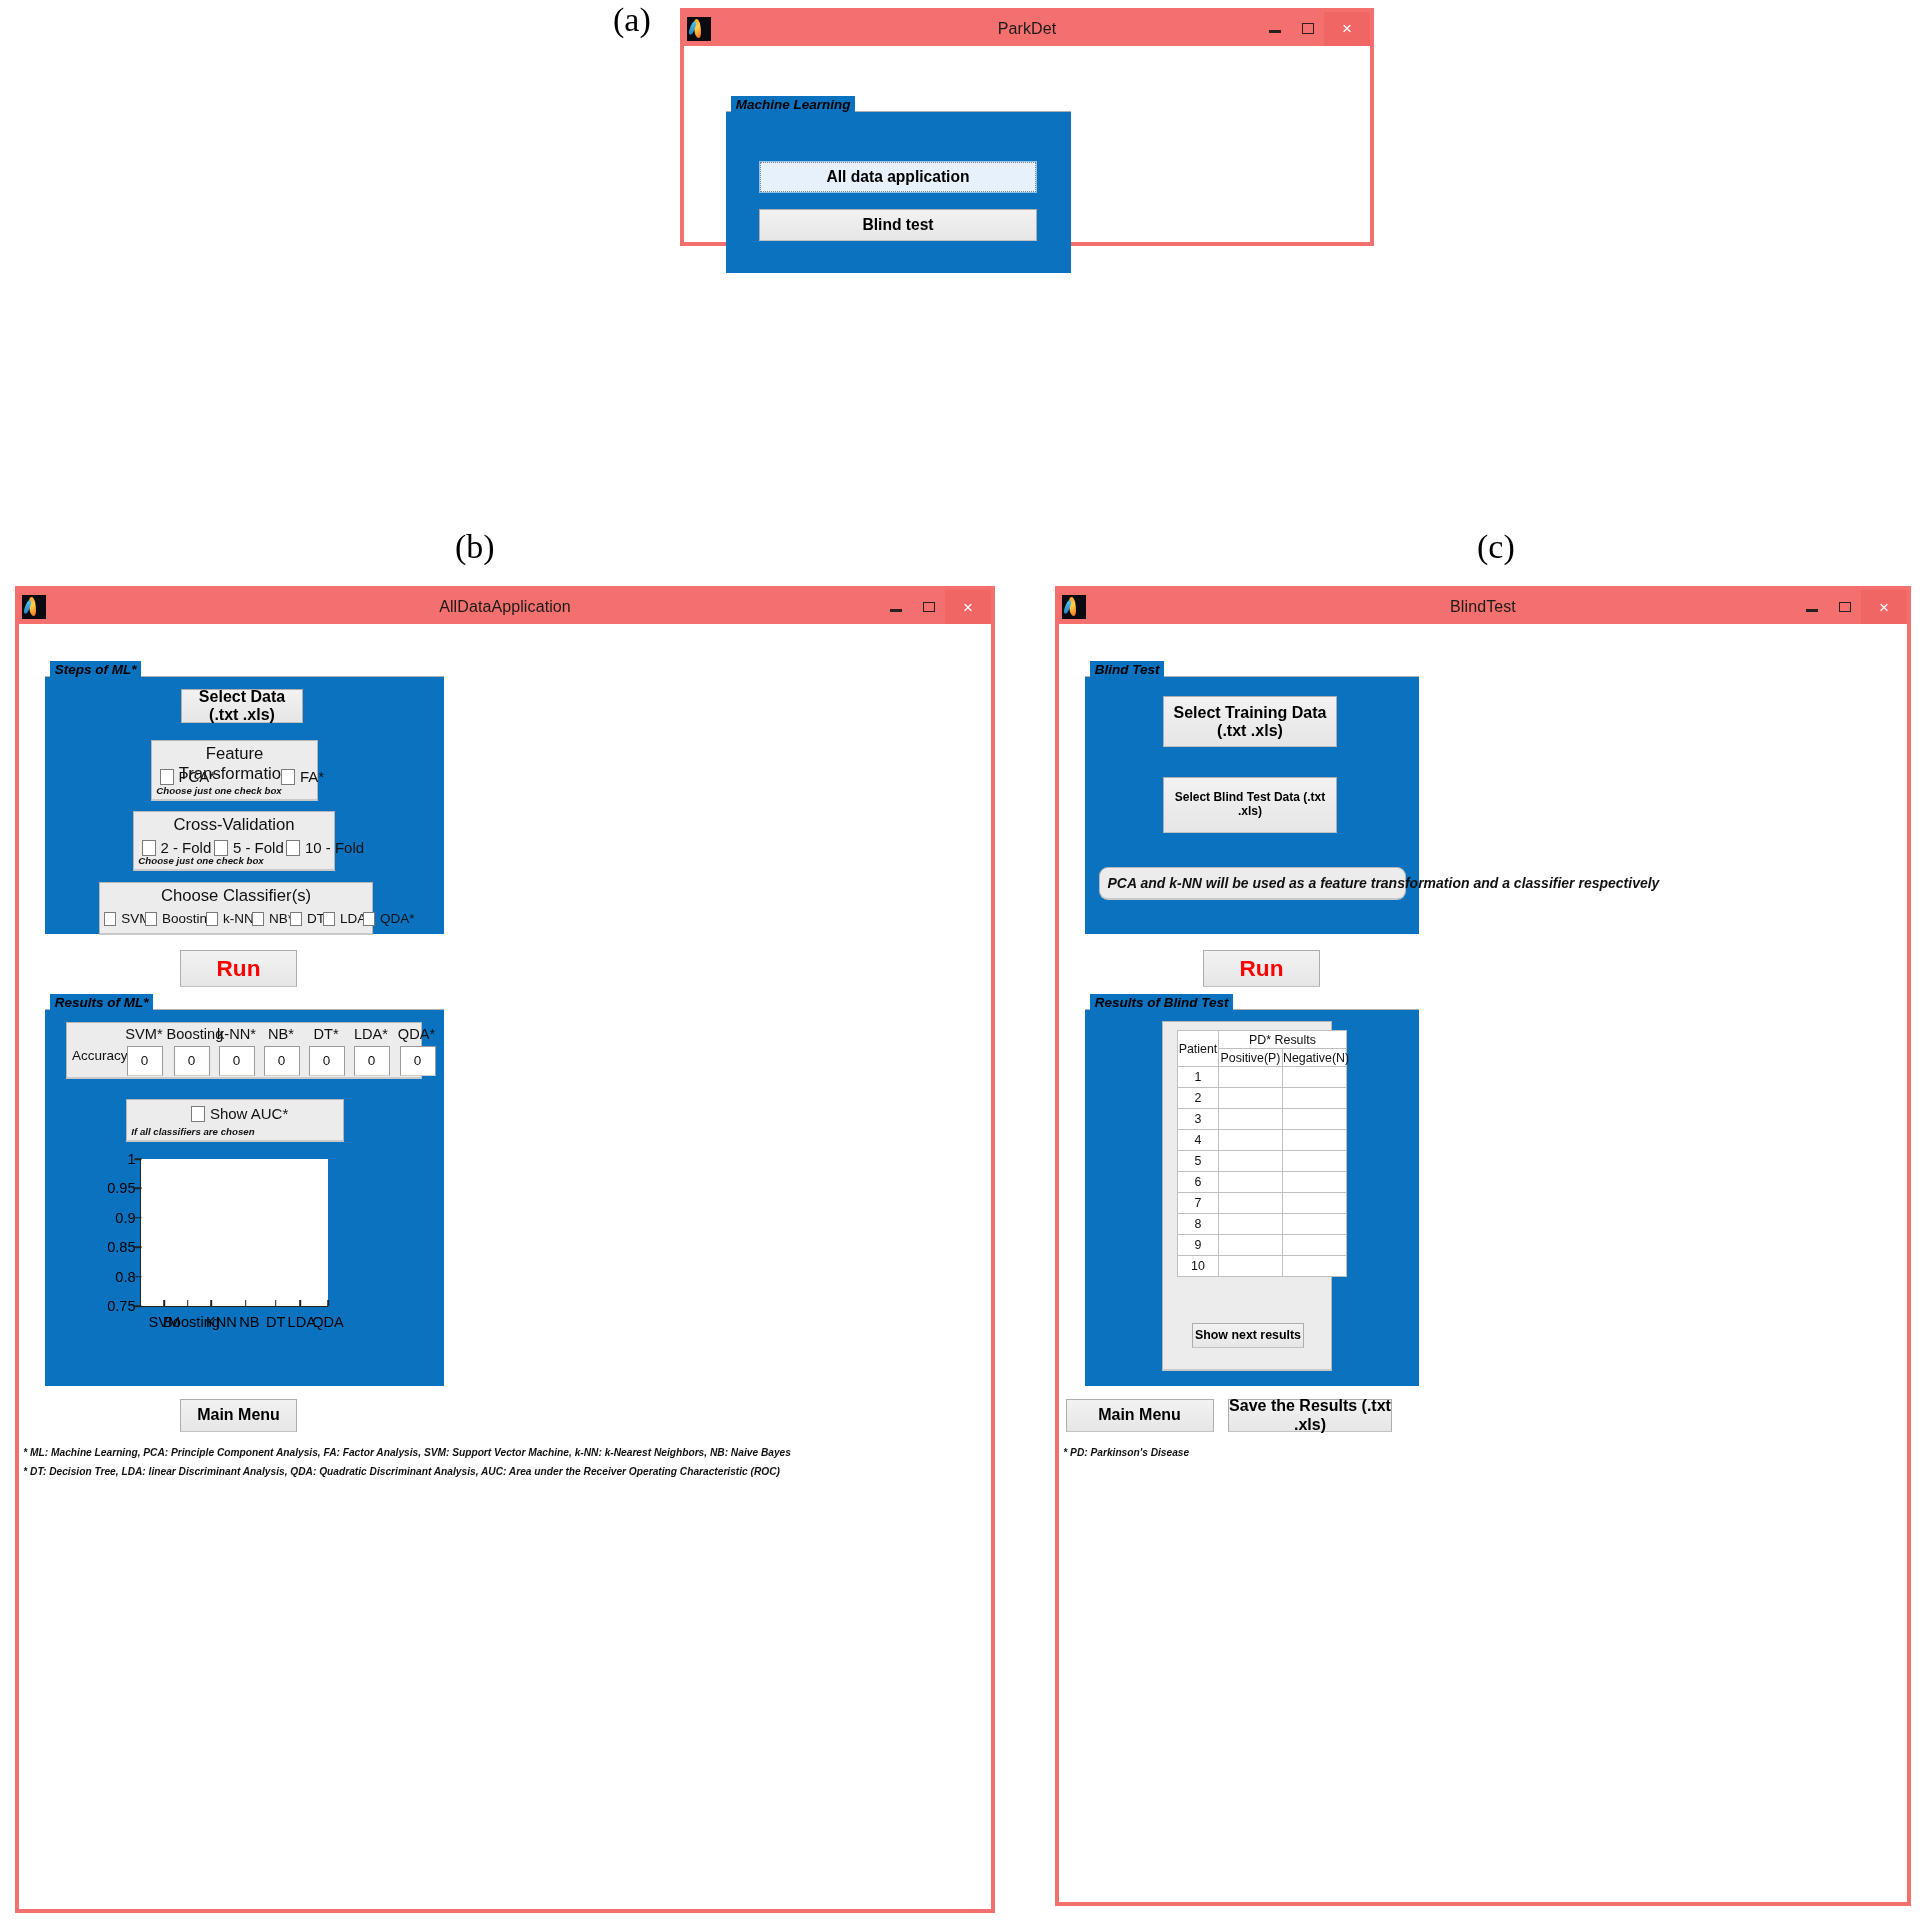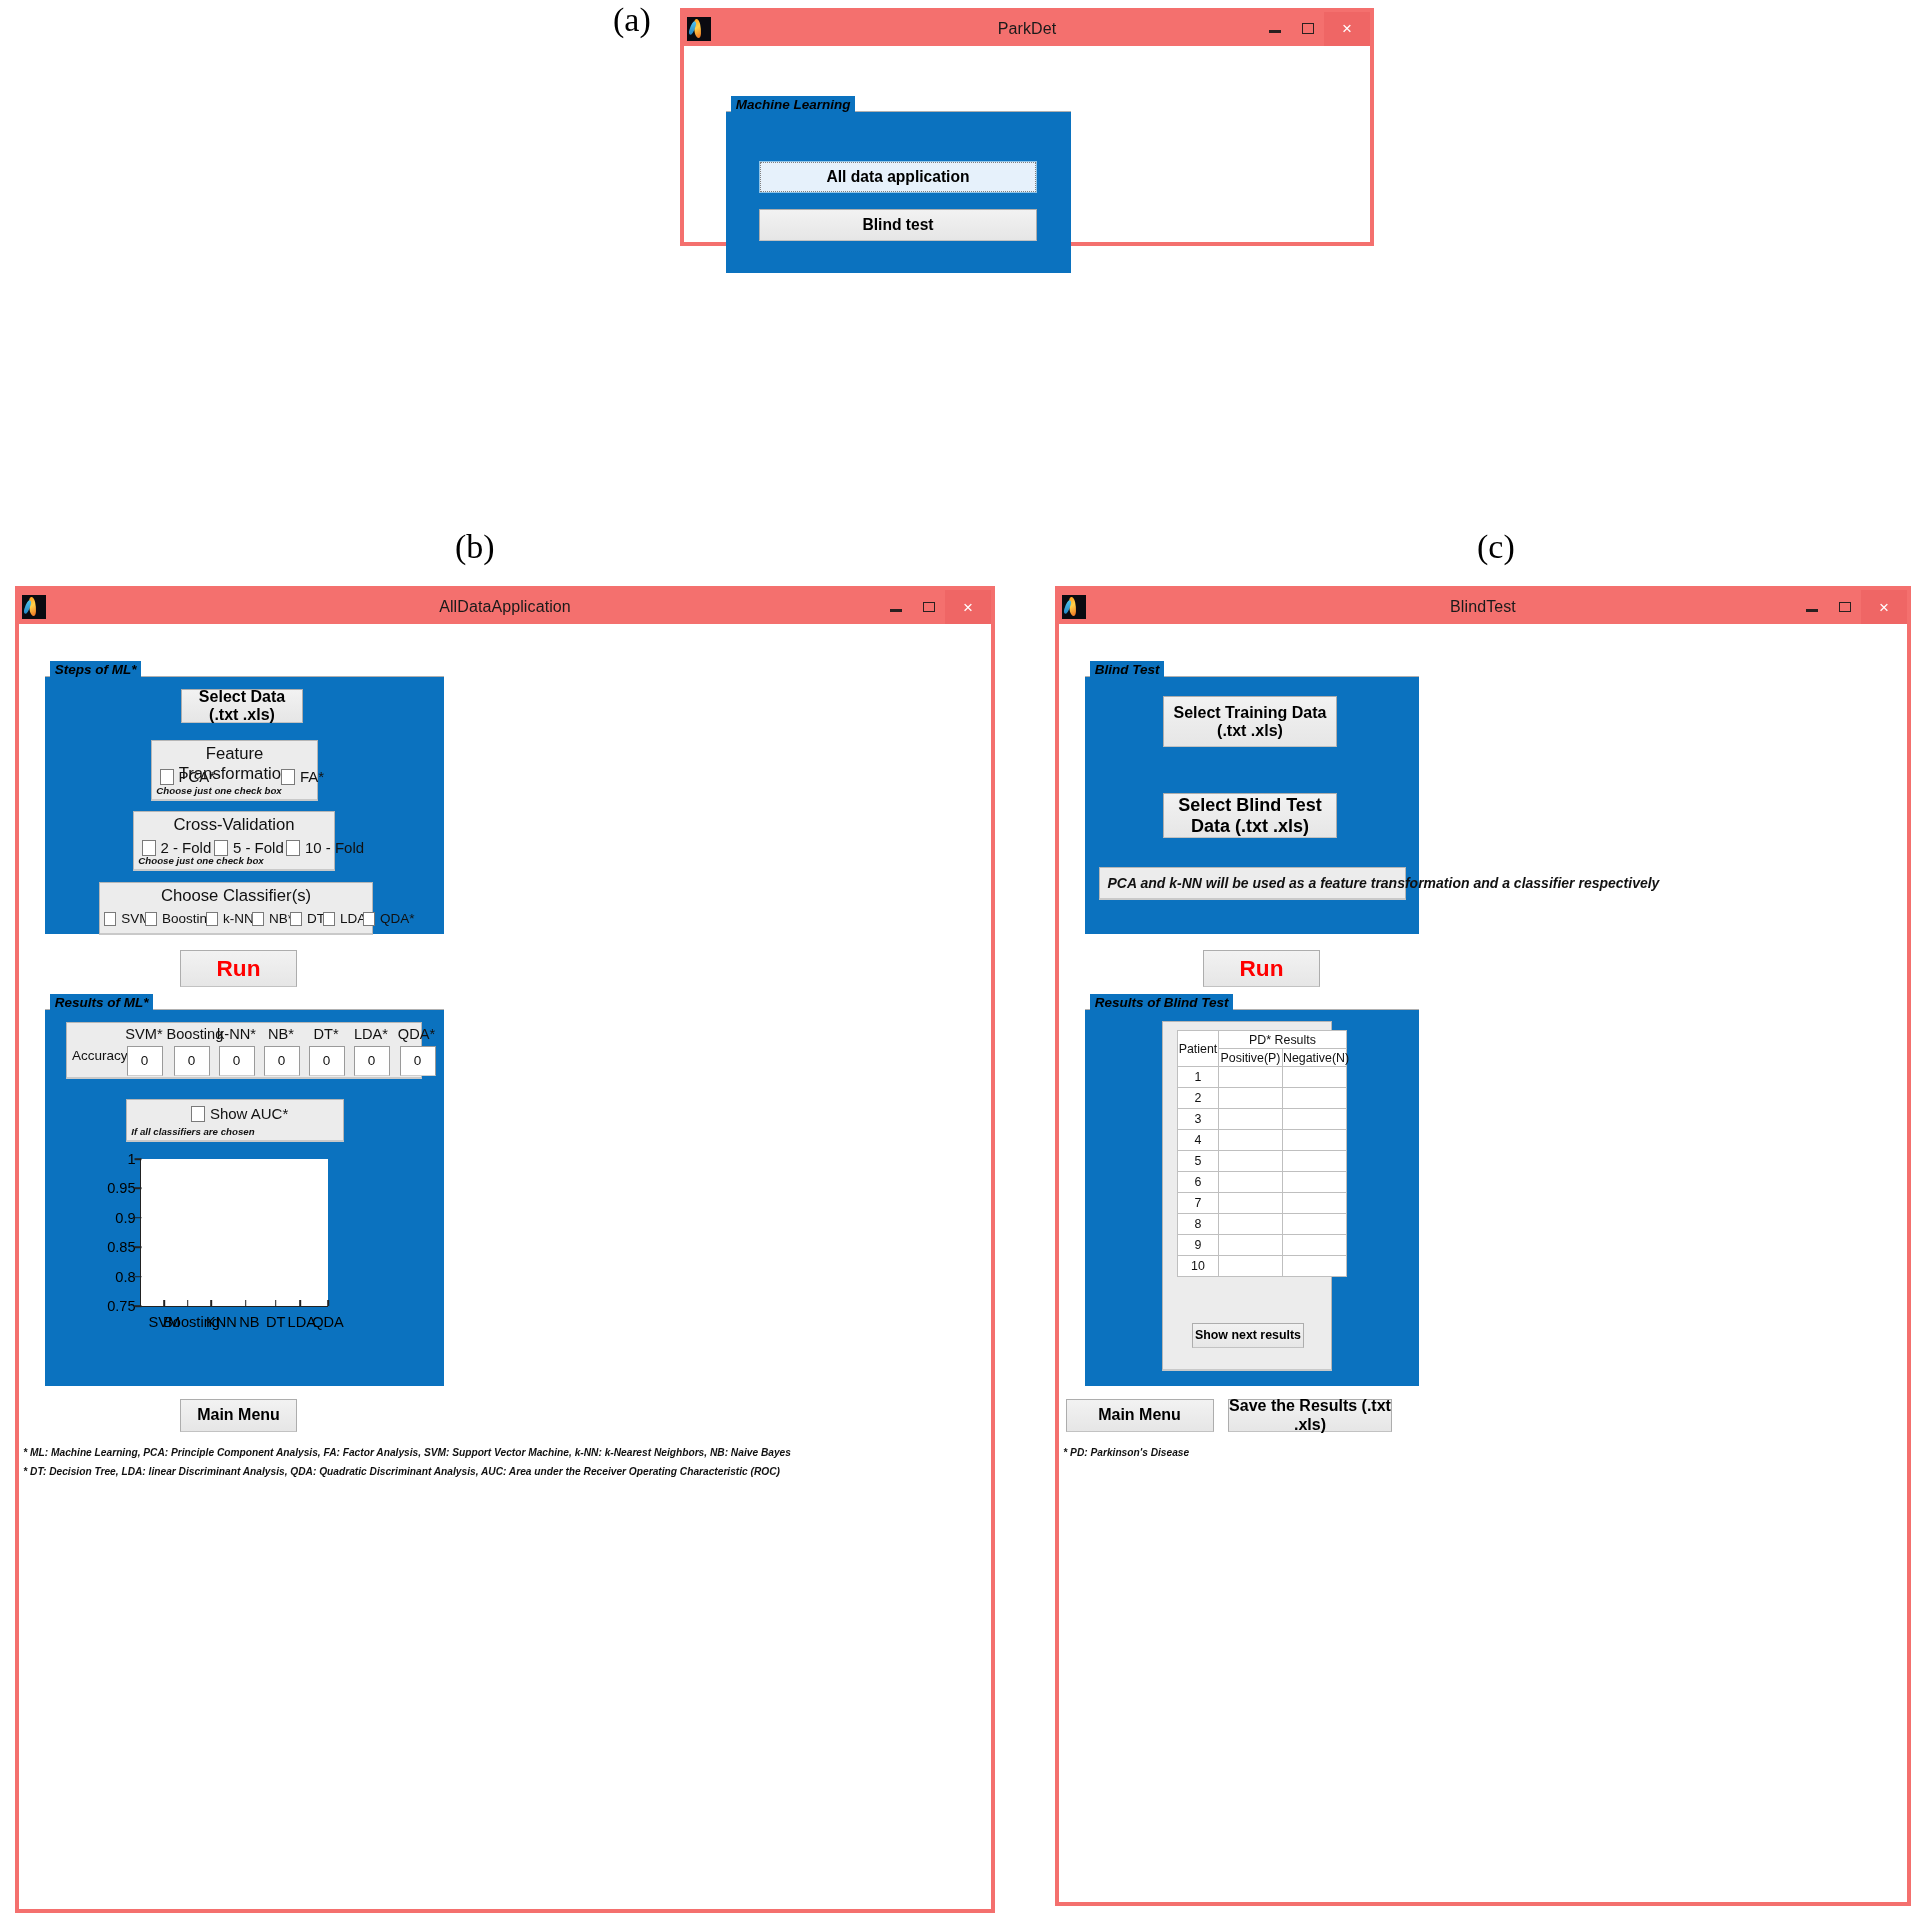--- a/index.html
+++ b/index.html
@@ -281,23 +281,23 @@
         </div>
     </div>
   </div>
   <div class="client">
 
     <div class="panel" style="left:26px;top:52px;width:334px;height:258px;">
       <div class="panel-title">Blind Test</div>
 
       <div class="btn" style="left:78px;top:19.4px;width:174px;height:51px;font-size:16px;">Select Training Data (.txt .xls)</div>
 
-      <div class="btn" style="left:78px;top:116px;width:174px;height:45px;font-size:18px;">Select Blind Test Data (.txt .xls)</div>
-
-      <div class="gbox" style="left:14px;top:190px;width:307px;height:33px;">
+      <div class="btn" style="left:78px;top:100px;width:174px;height:56px;font-size:12px;">Select Blind Test Data (.txt .xls)</div>
+
+      <div class="gbox" style="left:14px;top:190px;width:307px;height:33px;border-radius:9px;">
         <div class="lbl" style="left:7.5px;top:7px;font-size:14px;font-style:italic;font-weight:bold;">PCA and k-NN will be used as a feature transformation and a classifier respectively</div>
       </div>
     </div>
 
     <div class="btn run" style="left:144px;top:326px;width:117px;height:37px;">Run</div>
 
     <div class="panel" style="left:26px;top:385px;width:334px;height:377px;">
       <div class="panel-title">Results of Blind Test</div>
 
       <div class="gbox" style="left:77px;top:10.8px;width:170px;height:350px;">

